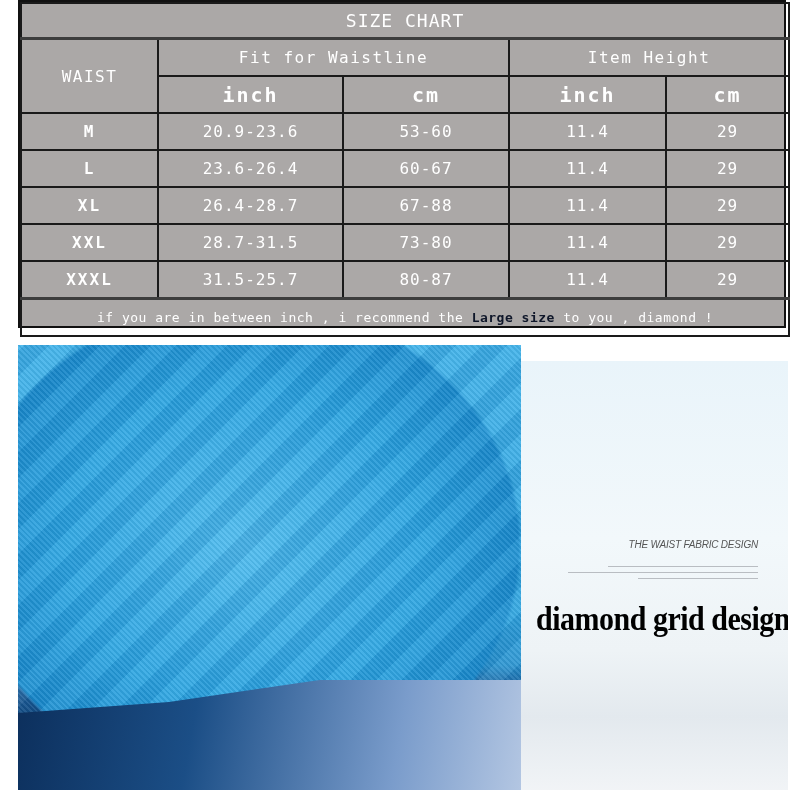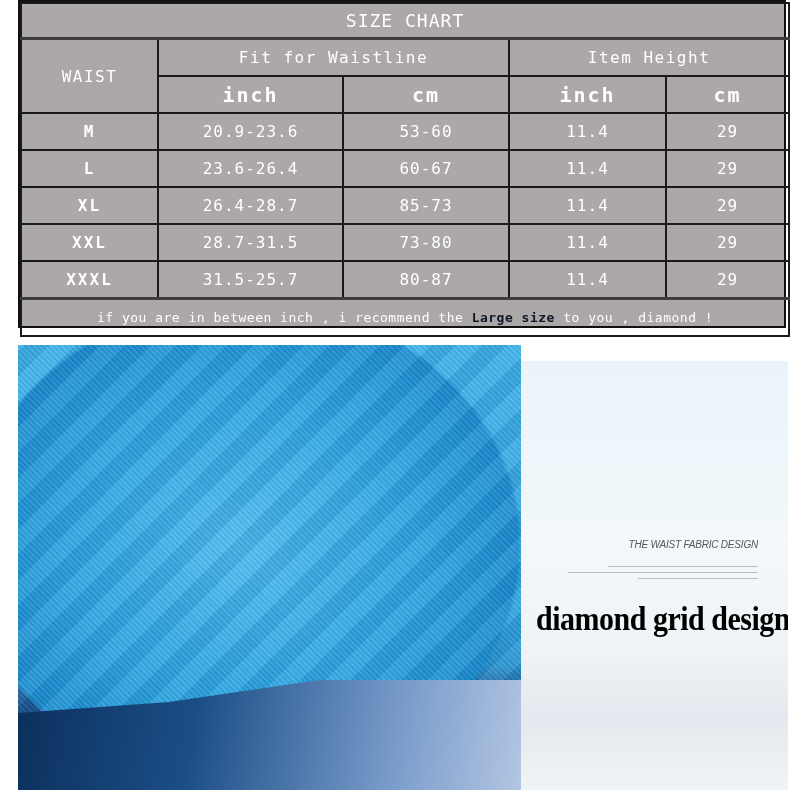--- a/index.html
+++ b/index.html
@@ -87,21 +87,21 @@
     <tr class="row">
       <td class="sz">L</td>
       <td class="num">23.6-26.4</td>
       <td class="num">60-67</td>
       <td class="num">11.4</td>
       <td class="num">29</td>
     </tr>
     <tr class="row">
       <td class="sz">XL</td>
       <td class="num">26.4-28.7</td>
-      <td class="num">85-73</td>
+      <td class="num">67-88</td>
       <td class="num">11.4</td>
       <td class="num">29</td>
     </tr>
     <tr class="row">
       <td class="sz">XXL</td>
       <td class="num">28.7-31.5</td>
       <td class="num">73-80</td>
       <td class="num">11.4</td>
       <td class="num">29</td>
     </tr>

